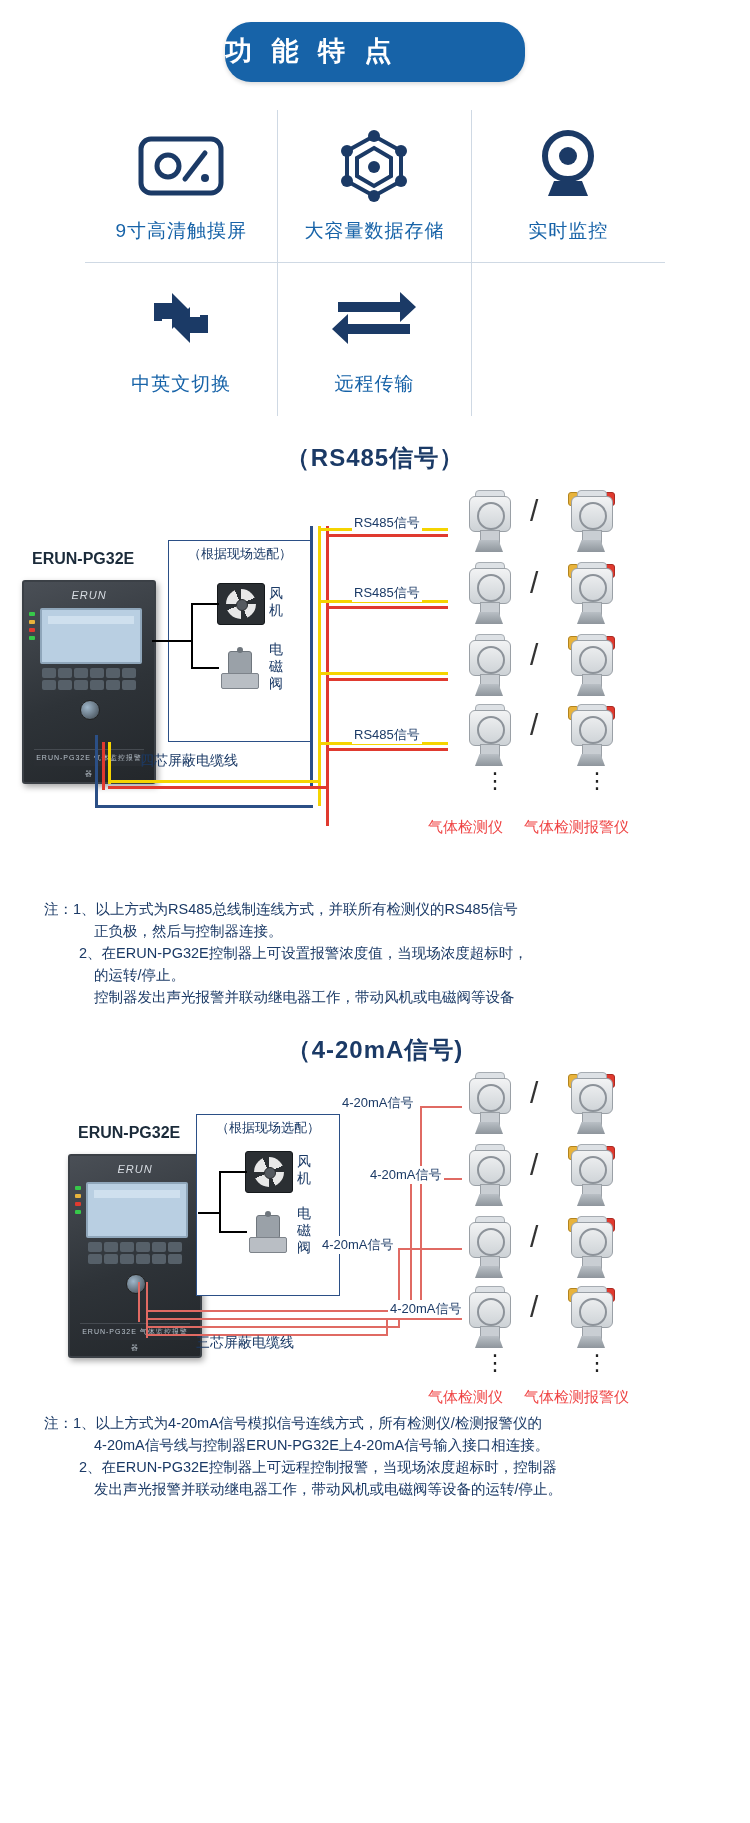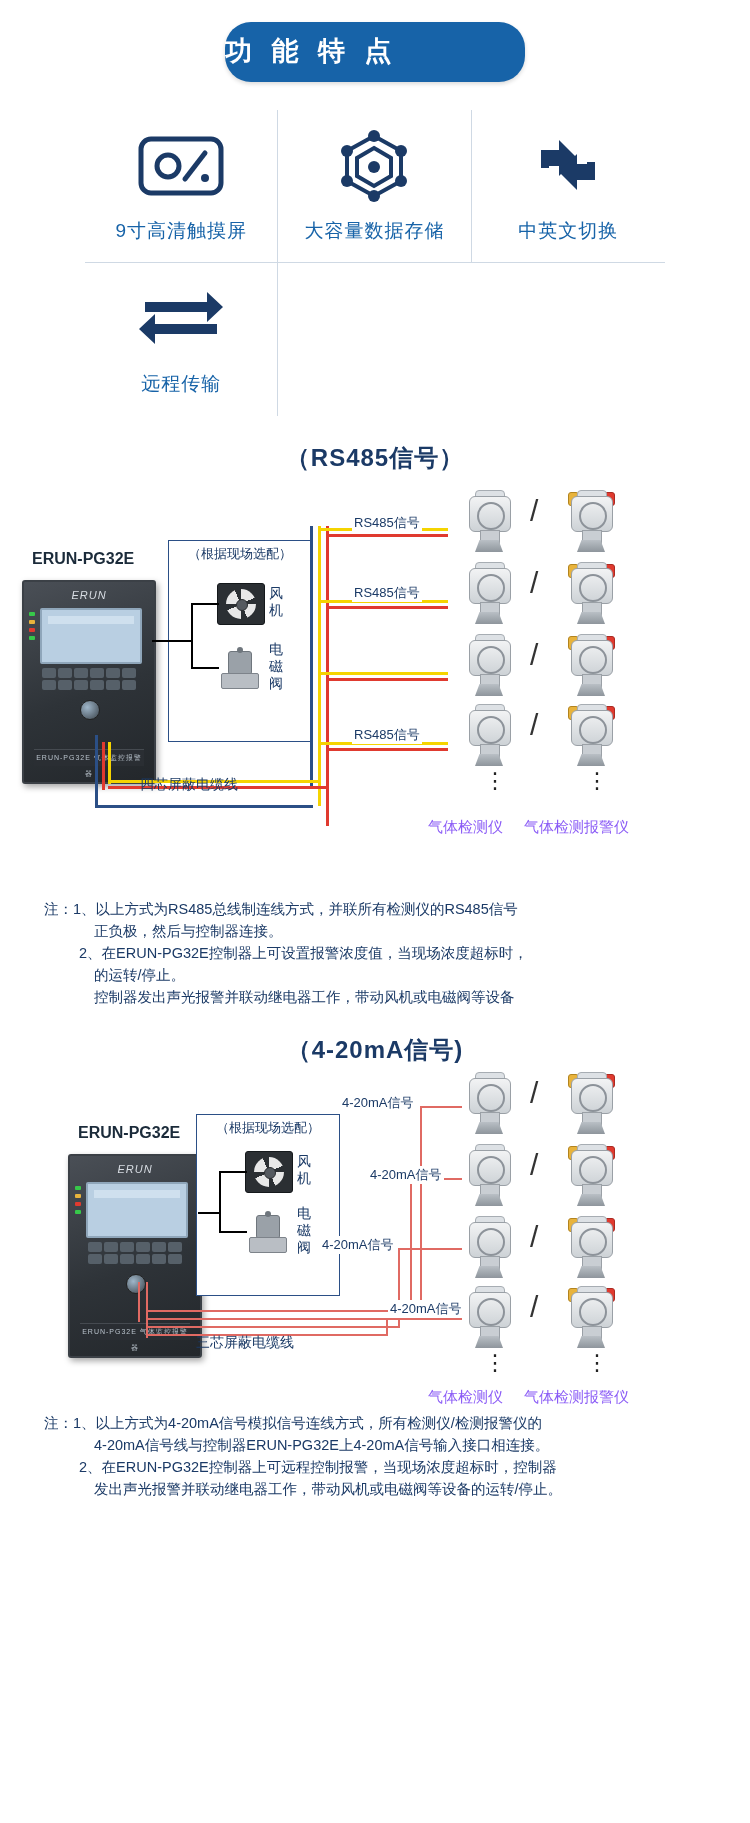--- a/index.html
+++ b/index.html
@@ -198,21 +198,21 @@
     position:absolute;top:2px;left:0px;width:9px;height:12px;border-radius:3px;
     background:#f0a a0;background:#e8b33c;border:1px solid #b2841f;
   }
   .slash{
     position:absolute;font-size:30px;color:#333;font-weight:300;
   }
   .dots{
     position:absolute;font-size:22px;line-height:9px;color:#222;text-align:center;width:12px;
   }
   .dev-caption{
-    position:absolute;font-size:15px;color:#8b5cf6;white-space:nowrap;
+    position:absolute;font-size:15px;color:#ef4444;white-space:nowrap;
   }
 
   
   .notes{
     margin:18px 44px 0 44px;
     font-size:14.5px;
     line-height:22px;
     color:#1b3a66;
   }
   .notes .row{display:flex;}
@@ -257,20 +257,30 @@
               <circle cx="16" cy="55" r="6"></circle>
               <circle cx="16" cy="25" r="6"></circle>
             <circle cx="43" cy="41" r="6"></circle>
           </g>
         </svg>
       </div>
       <div class="lbl">大容量数据存储</div>
     </div>
 
 
+    <div class="feature">
+      <div class="ico">
+        <svg width="80" height="80" viewBox="0 0 80 80">
+          <circle cx="40" cy="30" r="23" fill="none" stroke="#1b3a66" stroke-width="6"></circle>
+          <circle cx="40" cy="30" r="9" fill="#1b3a66"></circle>
+          <path d="M26 55 L54 55 L60 70 L20 70 Z" fill="#1b3a66"></path>
+        </svg>
+      </div>
+      <div class="lbl">实时监控</div>
+    </div>
 
     <div class="feature">
       <div class="ico">
         <svg width="86" height="76" viewBox="0 0 86 76">
           <path d="M16 40 L16 22 L34 22 L34 12 L52 30 L34 48 L34 38 L24 38 L24 40 Z" fill="#1b3a66"></path>
           <path d="M70 34 L70 52 L52 52 L52 62 L34 44 L52 26 L52 36 L62 36 L62 34 Z" fill="#1b3a66"></path>
           <rect x="18" y="16" width="50" height="44" fill="none" stroke="#1b3a66" stroke-width="0"></rect>
         </svg>
       </div>
       <div class="lbl">中英文切换</div>
@@ -356,21 +366,21 @@
     <div class="wire" style="left:95px;top:255px;width:3px;height:3px;background:#2b4f86;"></div>
 
     <div class="wire" style="left:108px;top:300px;width:212px;height:3px;background:#f5d400;"></div>
     <div class="wire" style="left:108px;top:306px;width:220px;height:3px;background:#e03a2f;"></div>
     <div class="wire" style="left:108px;top:262px;width:3px;height:42px;background:#f5d400;"></div>
     <div class="wire" style="left:102px;top:262px;width:3px;height:48px;background:#e03a2f;"></div>
 
     <div class="sig-label" style="left:352px;top:34px;">RS485信号</div>
     <div class="sig-label" style="left:352px;top:104px;">RS485信号</div>
     <div class="sig-label" style="left:352px;top:246px;">RS485信号</div>
-    <div class="cable-label" style="left:140px;top:296px;">四芯屏蔽电缆线</div>
+    <div class="cable-label" style="left:140px;top:272px;">四芯屏蔽电缆线</div>
 
     <div class="det" style="left:466px;top:10px;">
         <div class="cap"></div>
         <div class="head"></div>
         <div class="grid"></div>
         <div class="stem"></div>
         <div class="cone"></div>
       </div>
     <div class="det" style="left:466px;top:82px;">
         <div class="cap"></div>

